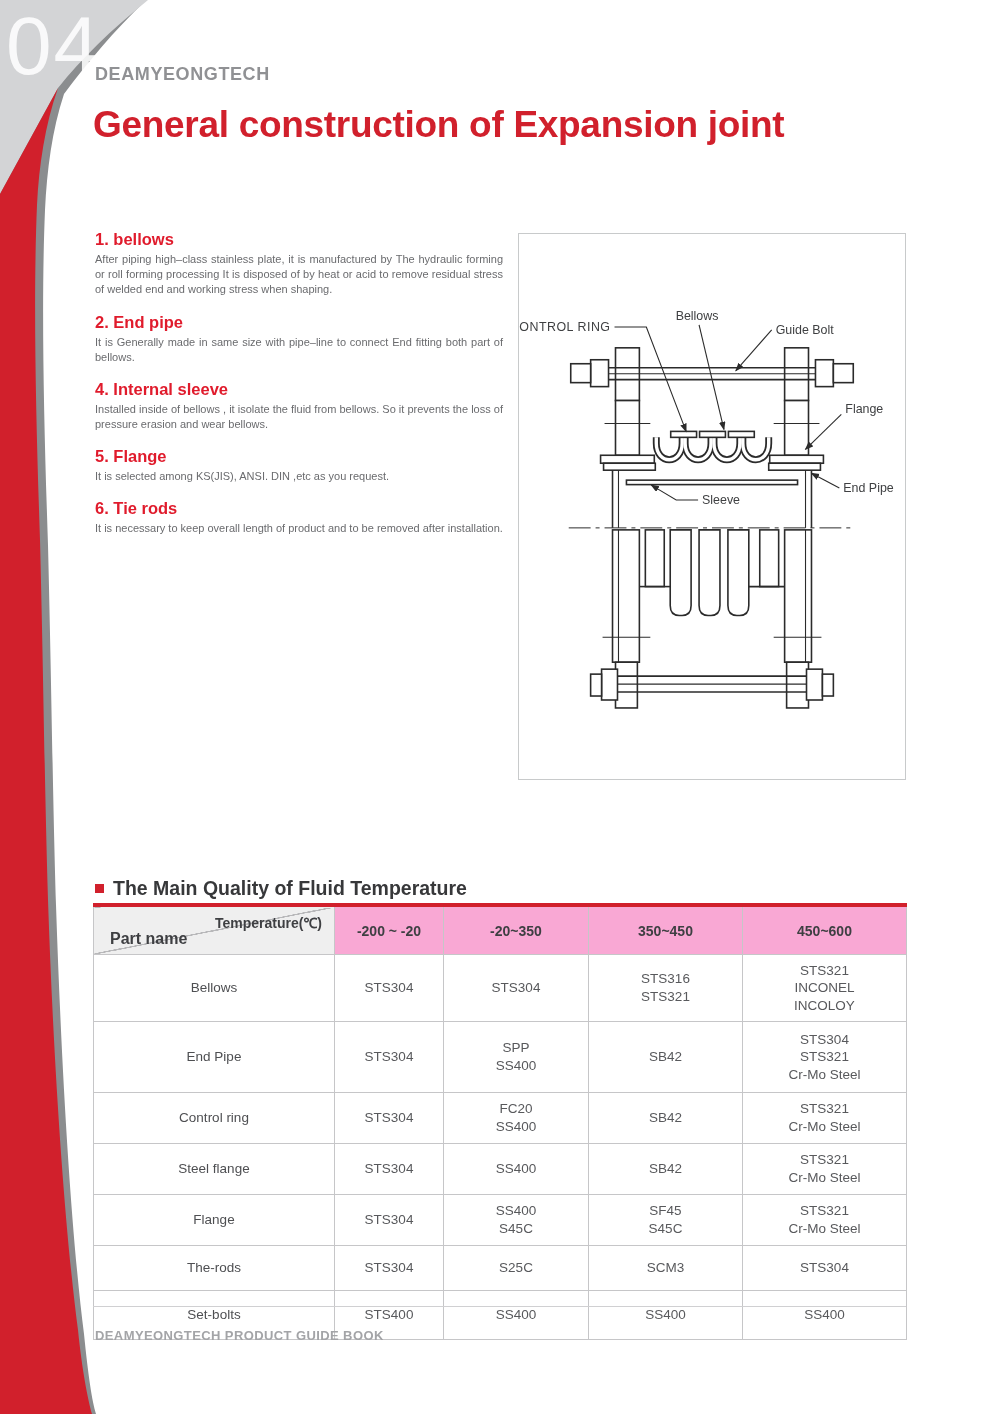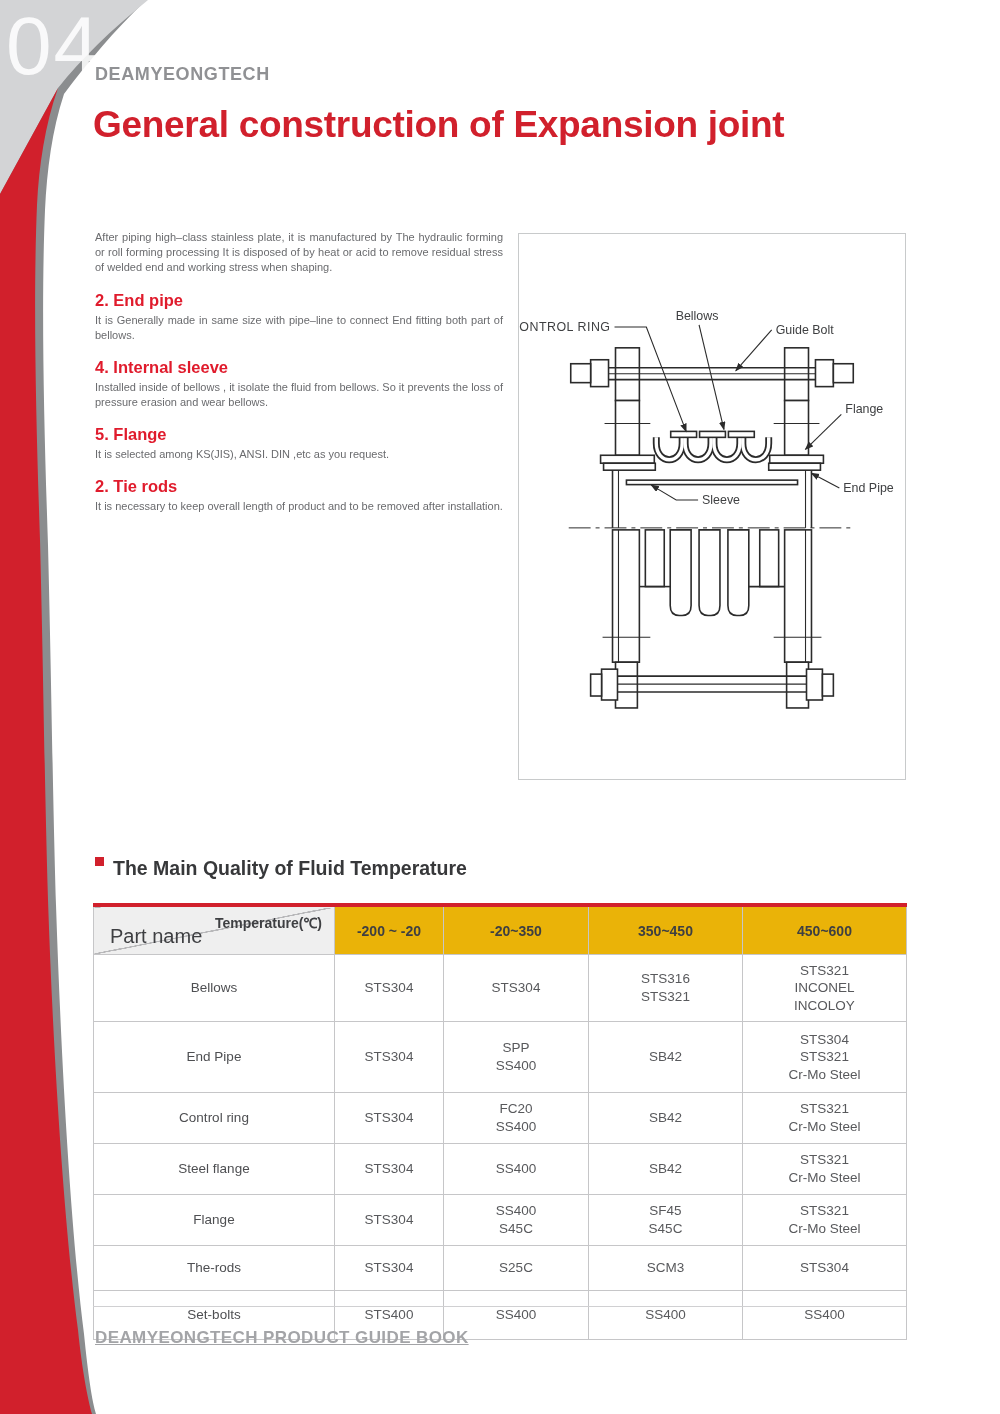--- a/index.html
+++ b/index.html
@@ -38,88 +38,89 @@
     border:1px solid #c8cacb;background:#fff;box-sizing:border-box;
   }
   .diagram-box svg{display:block;width:100%;height:100%;}
   .dlabel{font-size:12.5px;fill:#3f4042;}
   .dline{stroke:#2b2b2b;stroke-width:1.6;fill:none;}
   .dthin{stroke:#2b2b2b;stroke-width:1.1;fill:none;}
   .dfill{fill:#ffffff;stroke:#2b2b2b;stroke-width:1.6;}
   .leader{stroke:#2b2b2b;stroke-width:1.1;fill:none;}
   
   .quality-title{
-    position:absolute;left:95px;top:857px;display:flex;align-items:flex-start;
+    position:absolute;left:95px;top:877px;display:flex;align-items:center;
     font-size:19.5px;font-weight:bold;color:#37383a;
   }
   .bullet{width:9px;height:9px;background:#d1202c;margin-right:9px;flex:none;}
   
   .qtable{
     position:absolute;left:93px;top:903px;width:813px;
     border-collapse:collapse;table-layout:fixed;
     border-top:4px solid #d1202c;
   }
   .qtable th,.qtable td{
     border:1px solid #c6c6c8;padding:2px 4px;text-align:center;vertical-align:middle;
     font-family:"Liberation Sans",sans-serif;
   }
   .qtable tr{border-bottom:1px solid #a6a6a8;}
   .qtable thead tr{border-bottom:1px solid #98989a;}
   .qtable thead th{
-    background:#eab308;height:43px;font-size:14px;font-weight:bold;color:#3e3f42;
+    background:#f9a8d4;height:43px;font-size:14px;font-weight:bold;color:#3e3f42;
   }
   .qtable td{font-size:13.5px;color:#58595c;white-space:pre-line;line-height:1.3;}
   .qtable td.part{color:#4e4f52;}
   .corner{position:relative;background:
     linear-gradient(to bottom right,
       rgba(0,0,0,0) calc(50% - .7px), #b8b8ba calc(50% - .7px),
       #b8b8ba calc(50% + .7px), rgba(0,0,0,0) calc(50% + .7px)) #efefef !important;
   }
   .corner .t-top{position:absolute;top:6px;right:12px;font-size:14px;font-weight:bold;color:#3e3f42;}
-  .corner .t-bot{position:absolute;bottom:6px;left:16px;font-size:20px;font-weight:normal;color:#3e3f42;}
+  .corner .t-bot{position:absolute;bottom:6px;left:16px;font-size:16px;font-weight:bold;color:#3e3f42;}
   .r1 td{height:62px;} .r2 td{height:66px;} .r3 td{height:46px;}
   .r4 td{height:46px;} .r5 td{height:46px;} .r6 td{height:40px;} .r7 td{height:44px;}
   
   .footer-line{position:absolute;left:93px;top:1306px;width:813px;height:1px;background:#d0d0d2;}
   .footer-text{
     position:absolute;left:95px;top:1328px;
-    font-size:17px;font-weight:bold;color:#a3a4a7;letter-spacing:.4px;text-decoration:underline;
+    font-size:13px;font-weight:bold;color:#a3a4a7;letter-spacing:.4px;
   }
 </style>
 </head>
 <body>
 
 <svg class="deco" viewBox="0 0 260 1414" aria-hidden="true">
   <path fill="#8b8d8f" d="M0,0 L146,0 C113,32 88,62 64,94 C52,130 47,170 45,210 C41,305 44,425 48,545 C52,705 52,765 56,905 C62,1085 72,1240 84,1334 C88,1374 92,1402 96,1414 L0,1414 Z"></path>
   <path fill="#d3d4d6" d="M0,0 L148,0 C111,30 82,58 58,88 L0,194 Z"></path>
   <path fill="#d1202c" d="M58,88 C45,125 39,165 37,205 C33,300 36,420 40,540 C44,700 44,760 48,900 C54,1080 66,1240 78,1330 C82,1370 88,1400 92,1414 L0,1414 L0,194 Z"></path>
   <text class="page-num" x="6" y="74">04</text>
 </svg>
 
 <div class="brand">DEAMYEONGTECH</div>
 <h1 class="main-title">General construction of Expansion joint</h1>
 
 <div class="sections">
   <div class="sec">
+    <h3>1. bellows</h3>
     <p>After piping high–class stainless plate, it is manufactured by The hydraulic forming or roll forming processing It is disposed of by heat or acid to remove residual stress of welded end and working stress when shaping.</p>
   </div>
   <div class="sec">
     <h3>2. End pipe</h3>
     <p>It is Generally made in same size with pipe–line to connect End fitting both part of bellows.</p>
   </div>
   <div class="sec">
     <h3>4. Internal sleeve</h3>
     <p>Installed inside of bellows , it isolate the fluid from bellows. So it prevents the loss of pressure erasion and wear bellows.</p>
   </div>
   <div class="sec">
     <h3>5. Flange</h3>
     <p>It is selected among KS(JIS), ANSI. DIN ,etc as you request.</p>
   </div>
   <div class="sec">
-    <h3>2. Tie rods</h3>
+    <h3>6. Tie rods</h3>
   </div>
   <div class="sec">
     <p>It is necessary to keep overall length of product and to be removed after installation.</p>
   </div>
 </div>
 
 <div class="diagram-box">
   <svg viewBox="0 0 388 547">
     <defs>
       <marker id="arr" markerWidth="9" markerHeight="8" refX="7" refY="3" orient="auto">

